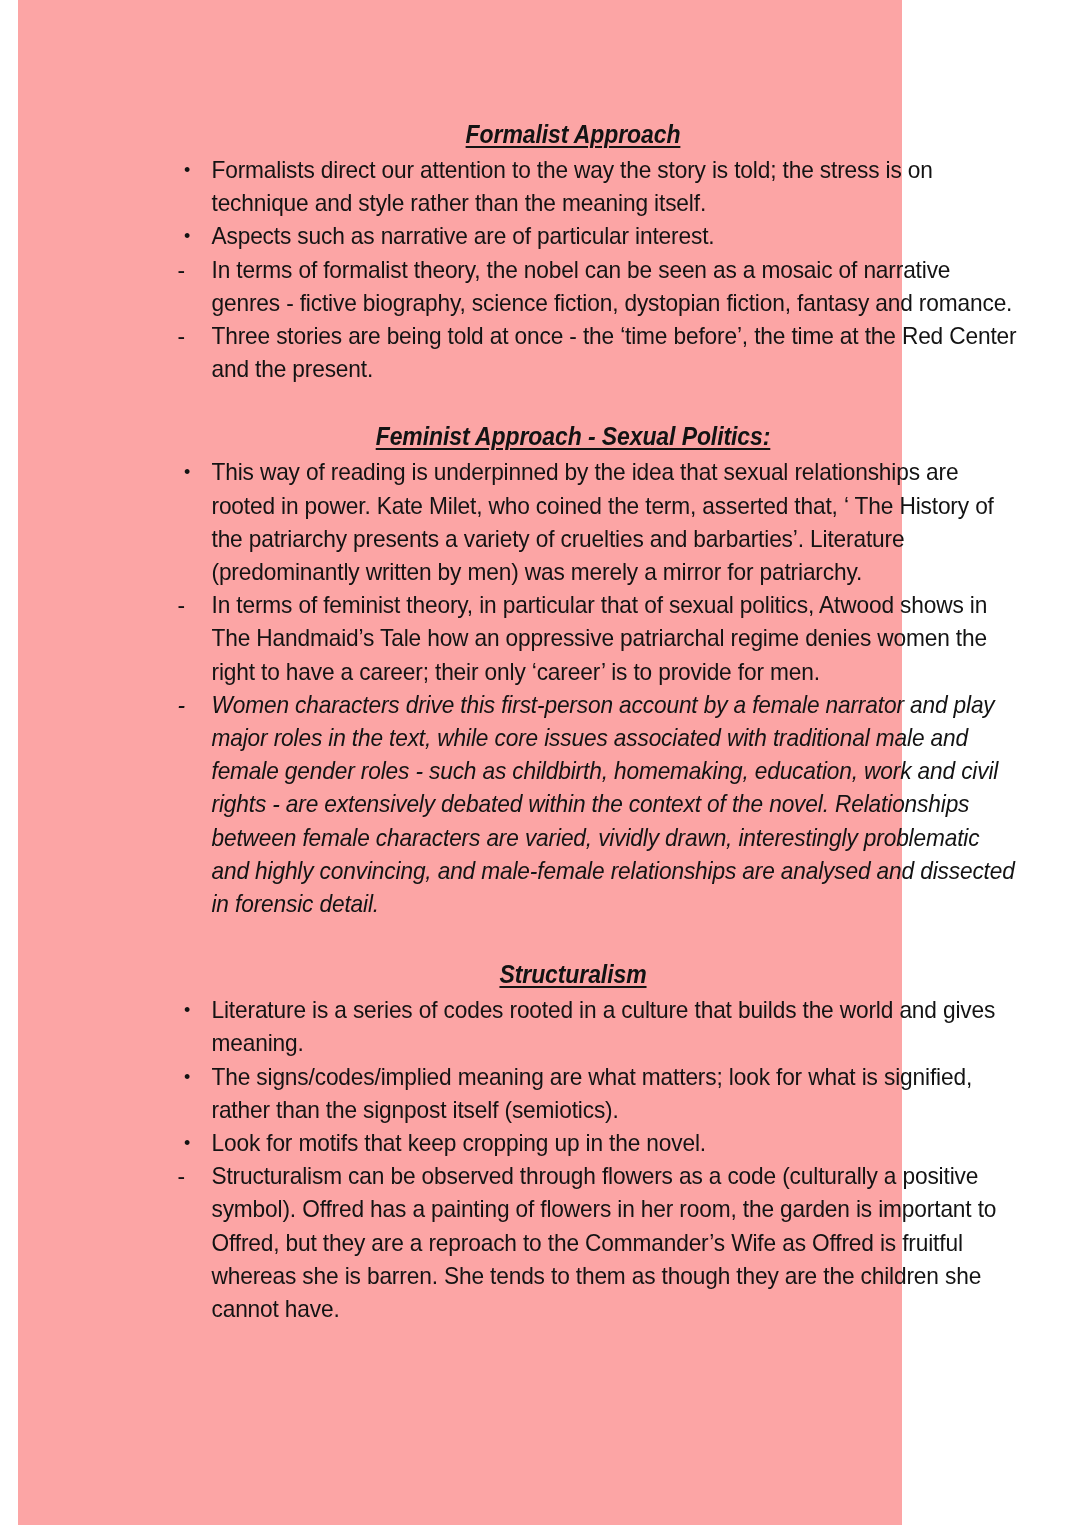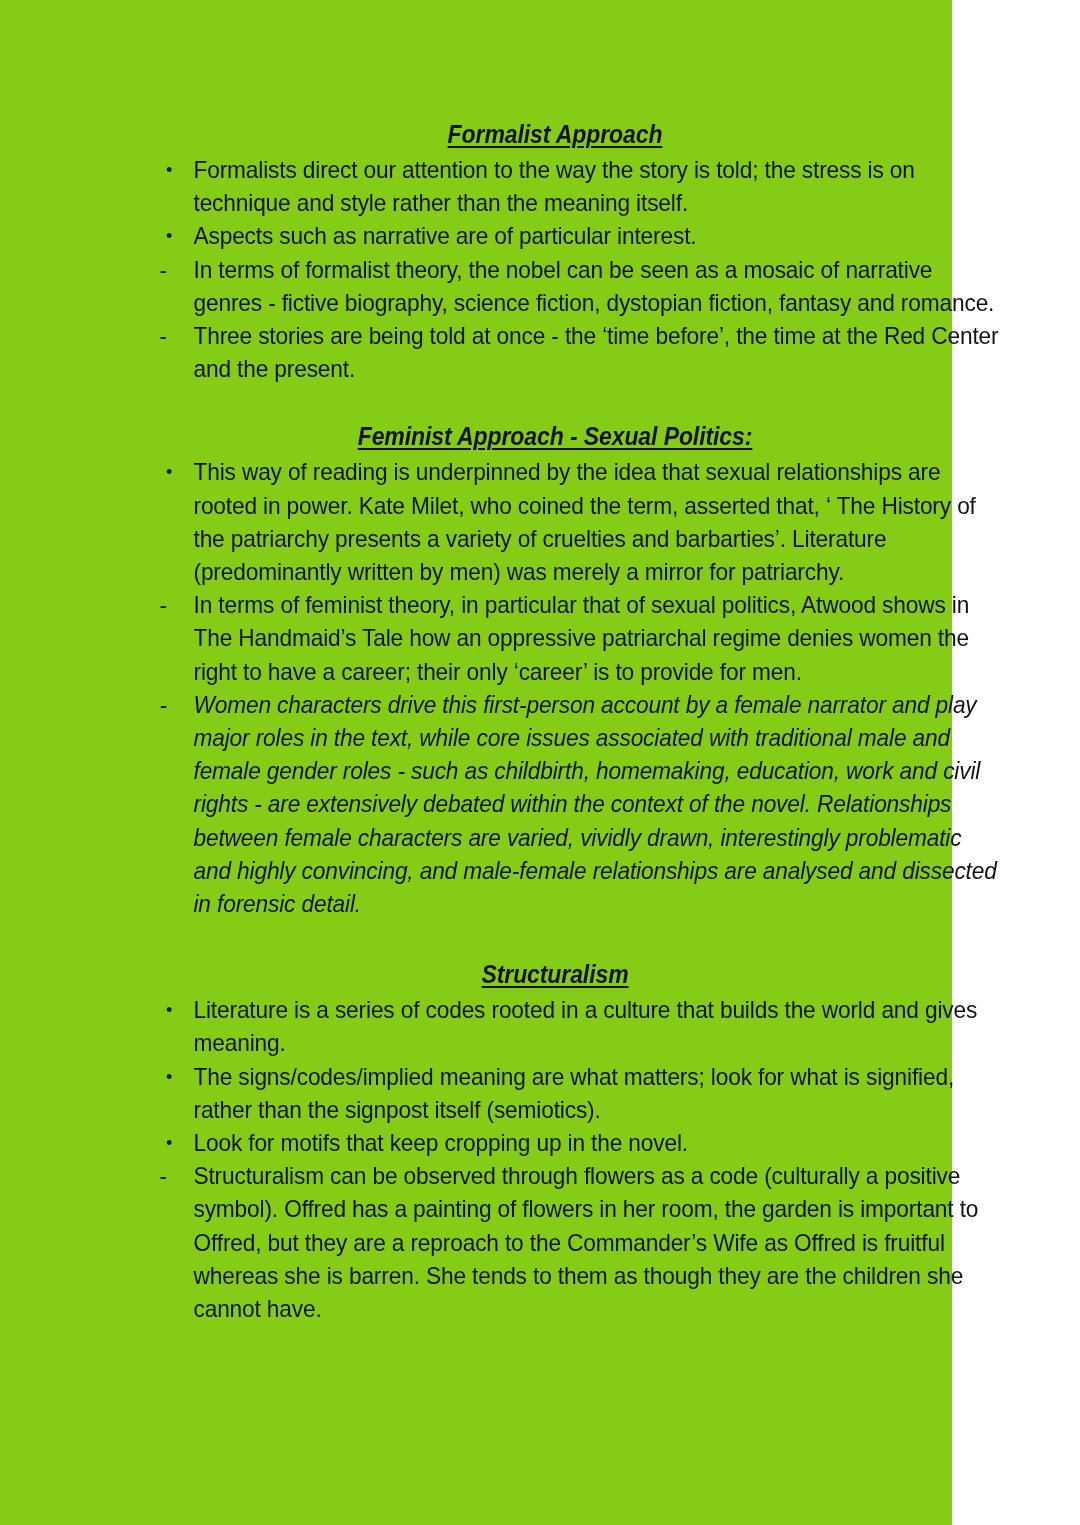--- a/index.html
+++ b/index.html
@@ -10,25 +10,26 @@
   body {
     width: 1080px;
     height: 1525px;
     font-family: "Liberation Sans", sans-serif;
     color: #131313;
     -webkit-font-smoothing: antialiased;
   }
 
   .page {
     position: relative;
-    width: 952px;
+    width: 884px;
     height: 1525px;
-    background: #84cc16;
+    background: #fca5a5;
     box-sizing: border-box;
     padding: 118px 120px 0 150px;
+    margin-left: 18px;
   }
 
   .doc-body {
     width: 810px;
   }
 
   
   .section-heading {
     text-align: center;
     font-weight: bold;

